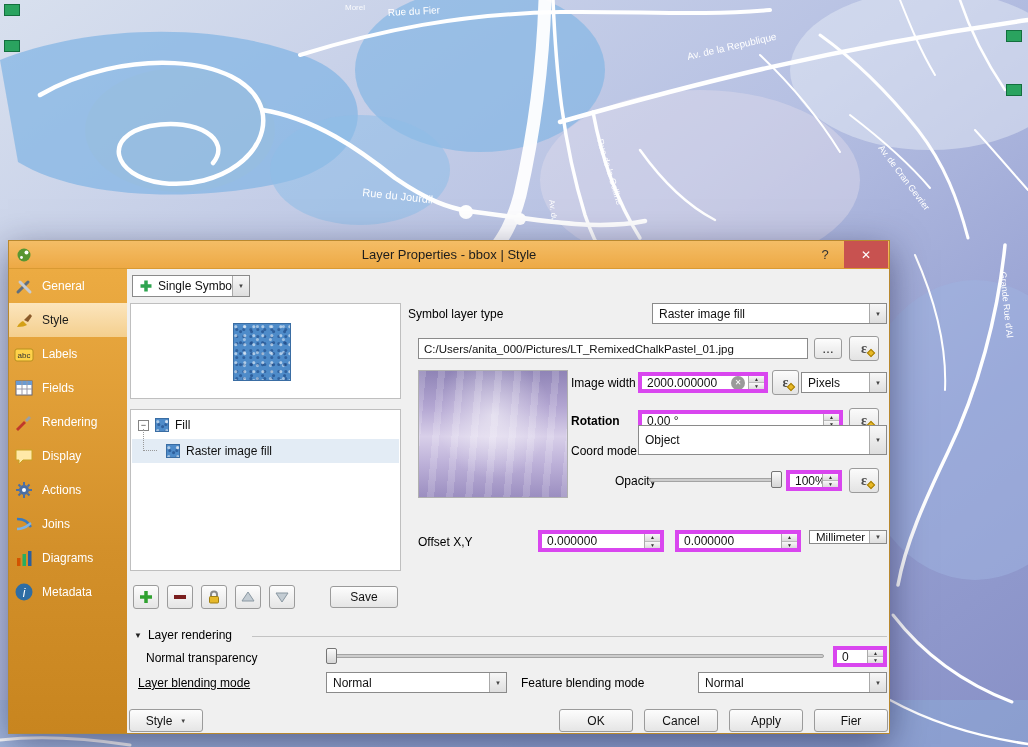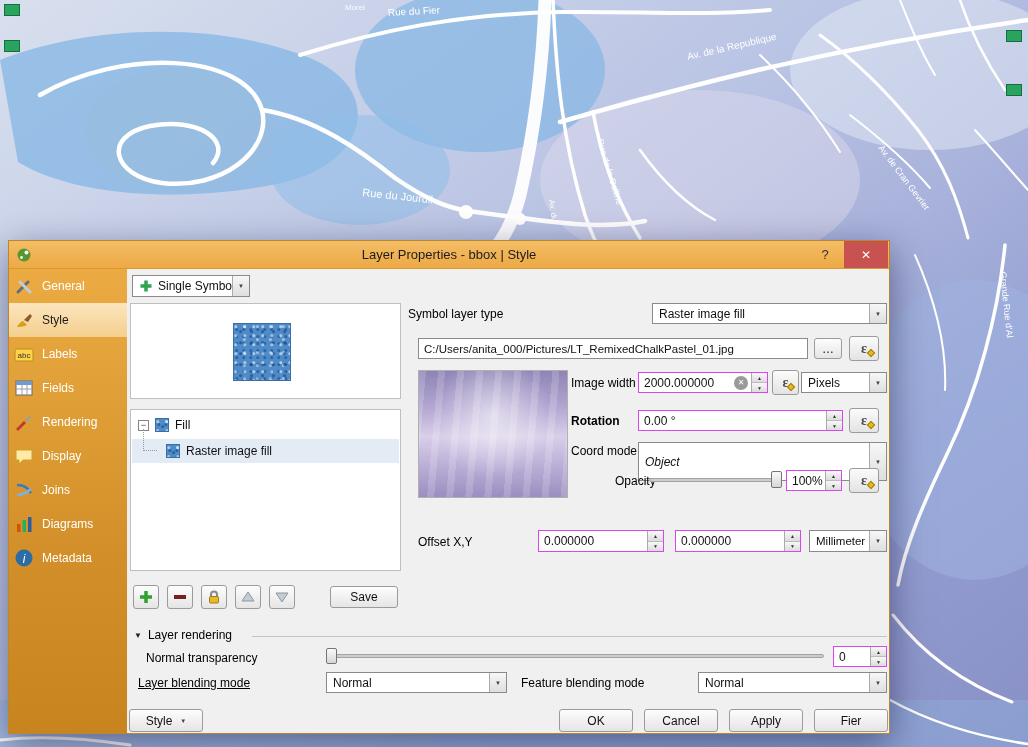--- a/index.html
+++ b/index.html
@@ -38,21 +38,21 @@
   .btn { position:absolute; border:1px solid #9b9b9b; border-radius:3px;
          background:linear-gradient(#fdfdfd,#e5e5e5); display:flex; align-items:center;
          justify-content:center; font-size:12px; color:#111; cursor:pointer; }
   .tool-btn { width:26px; height:24px; }
   .combo { position:absolute; background:#fff; border:1px solid #8a8a8a; display:flex;
            align-items:center; padding-left:6px; cursor:pointer; overflow:hidden; }
   .combo-text { flex:1; white-space:nowrap; overflow:hidden; }
   .combo-arrow { position:absolute; right:0; top:0; bottom:0; width:17px;
                  background:linear-gradient(#f7f7f7,#dedede); border-left:1px solid #aaa;
                  display:flex; align-items:center; justify-content:center; font-size:6px; color:#444; }
-  .spin { position:absolute; background:#fff; border:1px solid #d946ef; display:flex;
+  .spin { position:absolute; background:#fff; border:4px solid #d946ef; display:flex;
           align-items:center; padding-left:5px; overflow:hidden; }
   .spin-text { flex:1; white-space:nowrap; overflow:hidden; }
   .spin-btns { position:absolute; right:0; top:0; bottom:0; width:16px; display:flex;
                flex-direction:column; border-left:1px solid #aaa; cursor:pointer; }
   .spin-btns span { flex:1; display:flex; align-items:center; justify-content:center;
                     font-size:5px; color:#333; background:linear-gradient(#f8f8f8,#dcdcdc); }
   .spin-btns span + span { border-top:1px solid #bbb; }
   .clear-btn { width:14px; height:14px; border-radius:50%; background:#9a9a9a; color:#fff;
                display:flex; align-items:center; justify-content:center; font-size:8px;
                margin-right:19px; cursor:pointer; flex:0 0 auto; }
@@ -233,20 +233,28 @@
         <span>Rendering</span>
       </div>
       <div class="side-item">
         <svg width="22" height="22">
             <path d="M3 5 h16 v10 h-9 l-4 4 v-4 h-3 Z" fill="#ffe9a8" stroke="#c9a227"></path>
           </svg>
         <span>Display</span>
       </div>
       <div class="side-item">
         <svg width="22" height="22">
+            <circle cx="11" cy="11" r="5" fill="#4a6fa5"></circle>
+            <circle cx="11" cy="11" r="2" fill="#fff"></circle>
+            <path d="M11 3v3M11 16v3M3 11h3M16 11h3M5.5 5.5l2 2M14.5 14.5l2 2M16.5 5.5l-2 2M7.5 14.5l-2 2" stroke="#4a6fa5" stroke-width="2"></path>
+          </svg>
+        <span>Actions</span>
+      </div>
+      <div class="side-item">
+        <svg width="22" height="22">
             <path d="M4 6 C13 6 15 10 18 14" stroke="#3a7abf" stroke-width="2.5" fill="none"></path>
             <path d="M4 16 C13 16 15 12 18 10" stroke="#7fb2e0" stroke-width="2.5" fill="none"></path>
           </svg>
         <span>Joins</span>
       </div>
       <div class="side-item">
         <svg width="22" height="22">
             <rect x="4" y="11" width="3.5" height="8" fill="#d35400"></rect>
             <rect x="9.5" y="7" width="3.5" height="12" fill="#27ae60"></rect>
             <rect x="15" y="4" width="3.5" height="15" fill="#2b5f9e"></rect>
@@ -360,21 +368,21 @@
         <span>▲</span>
         <span>▼</span>
       </span>
     </div>
     <div class="dd-btn" style="left:840px;top:139px;">
       <span class="dd-glyph">ε</span>
       <span class="dd-mark"></span>
     </div>
 
     <span class="lbl" style="left:562px;top:175px;">Coord mode</span>
-    <div class="combo" style="left:629px;top:173px;width:249px;height:39px;font-style:italic;">
+    <div class="combo" style="left:629px;top:156px;width:249px;height:30px;">
       <span class="combo-text">Object</span>
       <span class="combo-arrow">▼</span>
     </div>
 
     <span class="lbl" style="left:562px;top:205px;margin-left:44px;">Opacity</span>
     <div class="slider" style="left:640px;top:202px;width:133px;height:17px;">
       <div class="groove"></div>
       <div class="handle at-right"></div>
     </div>
     <div class="spin" style="left:777px;top:201px;width:56px;height:21px;">
@@ -397,21 +405,21 @@
         <span>▼</span>
       </span>
     </div>
     <div class="spin" style="left:666px;top:261px;width:126px;height:22px;">
       <span class="spin-text">0.000000</span>
       <span class="spin-btns">
         <span>▲</span>
         <span>▼</span>
       </span>
     </div>
-    <div class="combo" style="left:800px;top:261px;width:78px;height:22px;">
+    <div class="combo" style="left:800px;top:261px;width:78px;height:14px;">
       <span class="combo-text" style="font-size:11.5px;">Millimeter</span>
       <span class="combo-arrow">▼</span>
     </div>
 
     <div class="separator" style="left:243px;top:367px;width:635px;"></div>
     <div class="collapse-head" style="left:125px;top:359px;">
       <span class="collapse-tri">▼</span>
       <span>Layer rendering</span>
     </div>
 

